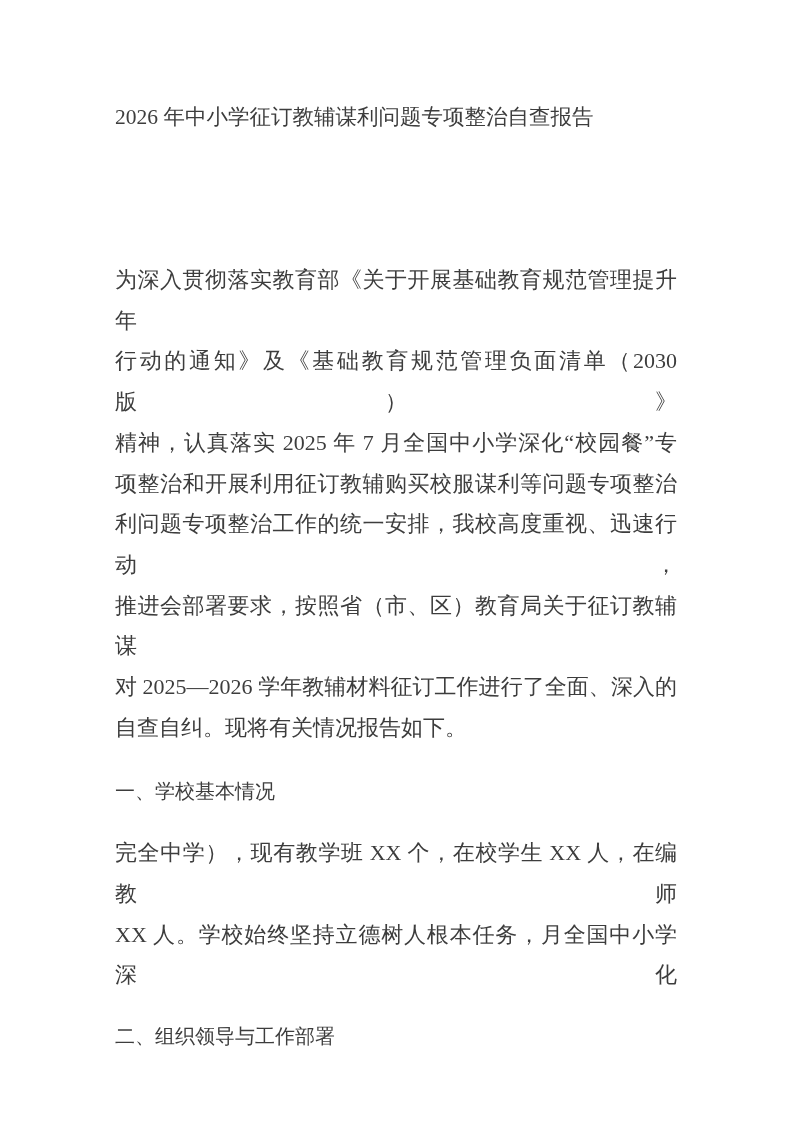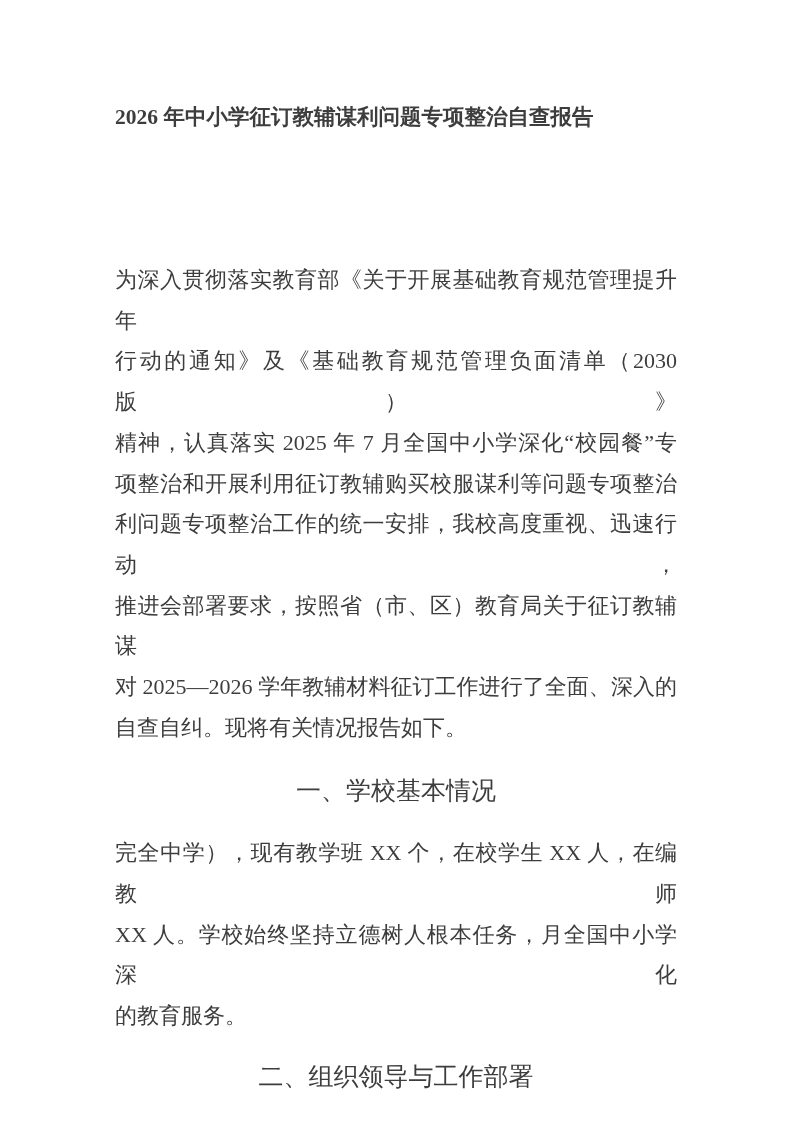--- a/index.html
+++ b/index.html
@@ -16,21 +16,21 @@
     color: #3d3d3d;
   }
   .page {
     position: absolute;
     left: 115px;
     top: 97px;
     width: 562px;
   }
   .title {
     font-size: 21.5px;
-    font-weight: bold;
+    font-weight: normal;
     line-height: 41px;
     margin: 0 0 122px 0;
     text-align: left;
   }
   .para {
     margin: 0;
   }
   .para.intro { margin-bottom: 23px; }
   .para.school { margin-top: 21px; margin-bottom: 20px; }
   .line {
@@ -38,25 +38,25 @@
     line-height: 40.7px;
     text-align: justify;
     text-align-last: justify;
   }
   .line.last {
     text-align: left;
     text-align-last: left;
     font-family: Liberation Serif, serif;
   }
   .heading {
-    font-size: 25px;
+    font-size: 20px;
     font-weight: normal;
     line-height: 40.7px;
     margin: 0;
-    text-align: center;
+    text-align: left;
   }
 </style>
 </head>
 <body style="background: rgb(255, 255, 255); color: rgb(61, 61, 61);">
 
 <div class="page">
 
   <h1 class="title">2026 年中小学征订教辅谋利问题专项整治自查报告</h1>
 
   <div class="para intro">
@@ -68,18 +68,17 @@
     <div class="line">推进会部署要求，按照省（市、区）教育局关于征订教辅谋</div>
     <div class="line">对 2025—2026 学年教辅材料征订工作进行了全面、深入的</div>
     <div class="line last">自查自纠。现将有关情况报告如下。</div>
   </div>
 
   <h2 class="heading">一、学校基本情况</h2>
 
   <div class="para school">
     <div class="line">完全中学），现有教学班 XX 个，在校学生 XX 人，在编教师</div>
     <div class="line">XX 人。学校始终坚持立德树人根本任务，月全国中小学深化</div>
-    <div class="line last">的教育服务。</div>
   </div>
 
   <h2 class="heading">二、组织领导与工作部署</h2>
 
 </div>
 
 </body></html>

